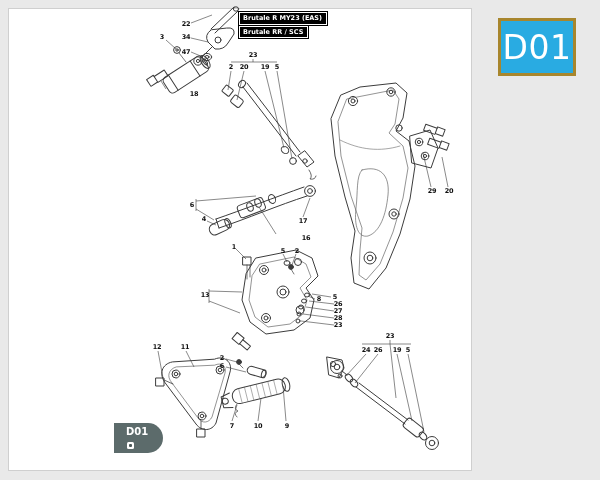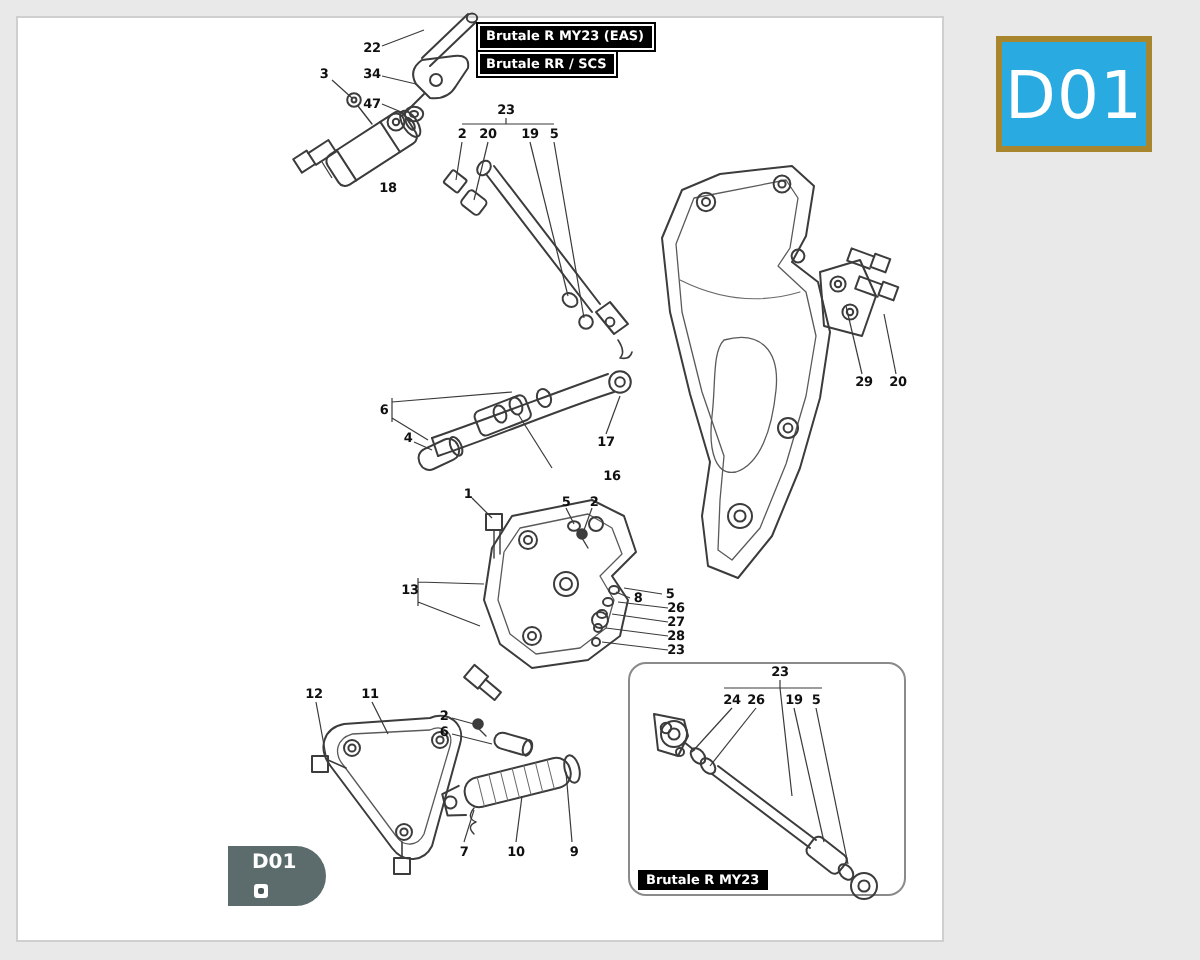--- a/index.html
+++ b/index.html
@@ -69,23 +69,20 @@
     background:#4a5757;border-radius:1px;
   }
 </style>
 </head>
 <body>
 
 <div class="canvas">
 
   <div class="page"></div>
 
-  <div class="inset">
-    <div class="inset-label">Brutale R MY23</div>
-  </div>
 
   <svg class="art" width="600" height="480" viewBox="0 0 600 480">
     <g fill="none" stroke="#3c3c3c" stroke-width="1" stroke-linejoin="round" stroke-linecap="round">
 
       <g>
         <path d="M234,7 L211,29 M238,11 L215,33"></path>
         <ellipse cx="236" cy="9" rx="2.6" ry="2.2"></ellipse>
         <path d="M211,30 q-7,5 -3,12 l7,7 q9,1 13,-6 l6,-9 q1,-7 -7,-6 z"></path>
         <circle cx="218" cy="40" r="3"></circle>
         <path d="M212,47 L201,58"></path>

